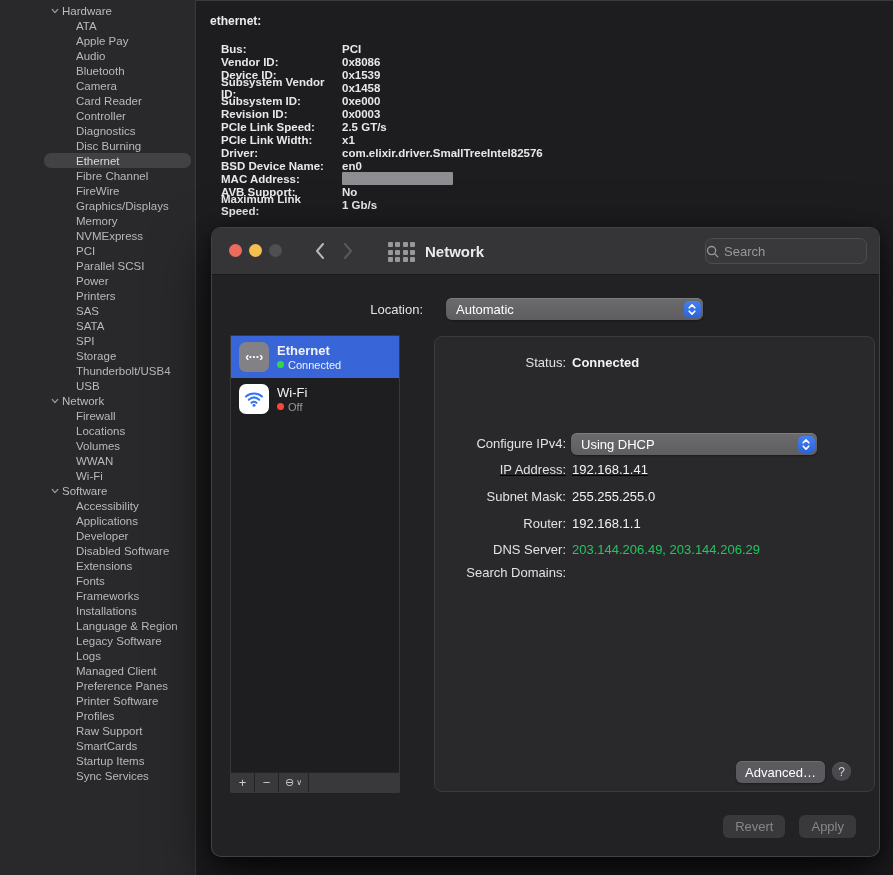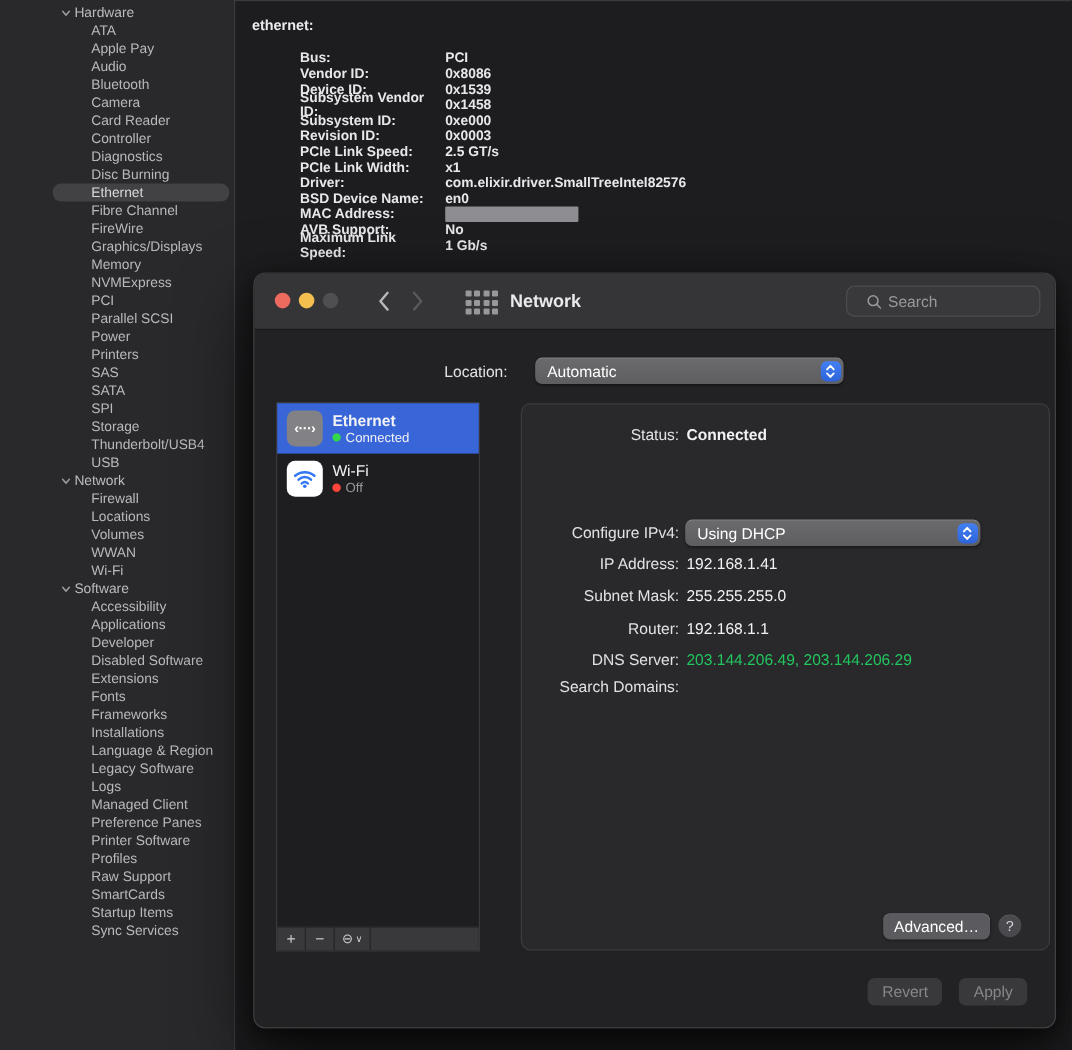--- a/index.html
+++ b/index.html
@@ -35,21 +35,21 @@
   
   .mainpanel {
     position:absolute; left:195px; top:0; width:698px; height:875px;
     background:#1d1d1f;
     border-top:1px solid #3a3a3d; border-left:1px solid #3a3a3d;
   }
   .info-title {
     position:absolute; left:14px; top:13px;
     font-size:12px; font-weight:bold; color:#ececee;
   }
-  .info-rows { position:absolute; left:25px; top:41px;margin-left:29px; }
+  .info-rows { position:absolute; left:25px; top:41px; }
   .info-row { display:flex; height:13px; align-items:center; }
   .info-row .ilabel { width:121px; font-size:11.5px; font-weight:bold; color:#e8e8ea; }
   .info-row .ival   { font-size:11.5px; font-weight:bold; color:#e8e8ea; }
   .info-row .redact-box { display:none; }
   .info-row.redacted .redact-box {
     display:block; width:111px; height:13px; background:#8e8e92; border-radius:1px;
   }
 
   
   .netwin {
@@ -80,21 +80,21 @@
     gap:2.5px;
   }
   .gridicon i { background:#98989b; border-radius:1px; }
   .win-title {
     position:absolute; left:213px; top:15px;
     font-size:15px; font-weight:bold; color:#eaeaec;
   }
   .searchbox {
     position:absolute; left:493px; top:10px; width:162px; height:26px;
     background:#39393b; border:1px solid #4d4d50; border-radius:7px;
-    display:flex; align-items:center; padding:0 16px; gap:5px;
+    display:flex; align-items:center; padding:0 0; gap:5px;
   }
   .searchbox svg { width:13px; height:13px; flex:none; }
   .searchbox input {
     background:transparent; border:none; outline:none; width:100%;
     font-size:13px; color:#e8e8ea; font-family:inherit;
   }
   .searchbox input::placeholder { color:#98989b; }
 
   
   .popup {
@@ -658,21 +658,21 @@
       <div class="popup cfg">
         <span>Using DHCP</span>
         <span class="stepper">
             <svg viewBox="0 0 10 14">
               <path d="M2 5.2 L5 2 L8 5.2" fill="none" stroke="#fff" stroke-width="1.7" stroke-linecap="round" stroke-linejoin="round"></path>
               <path d="M2 8.8 L5 12 L8 8.8" fill="none" stroke="#fff" stroke-width="1.7" stroke-linecap="round" stroke-linejoin="round"></path>
             </svg>
           </span>
       </div>
 
-      <div class="drow" style="top:122px;">
+      <div class="drow" style="top:122px;text-decoration:underline;">
         <span class="dlabel">IP Address:</span>
         <span class="dval">192.168.1.41</span>
       </div>
       <div class="drow" style="top:149px;">
         <span class="dlabel">Subnet Mask:</span>
         <span class="dval">255.255.255.0</span>
       </div>
       <div class="drow" style="top:176px;">
         <span class="dlabel">Router:</span>
         <span class="dval">192.168.1.1</span>

